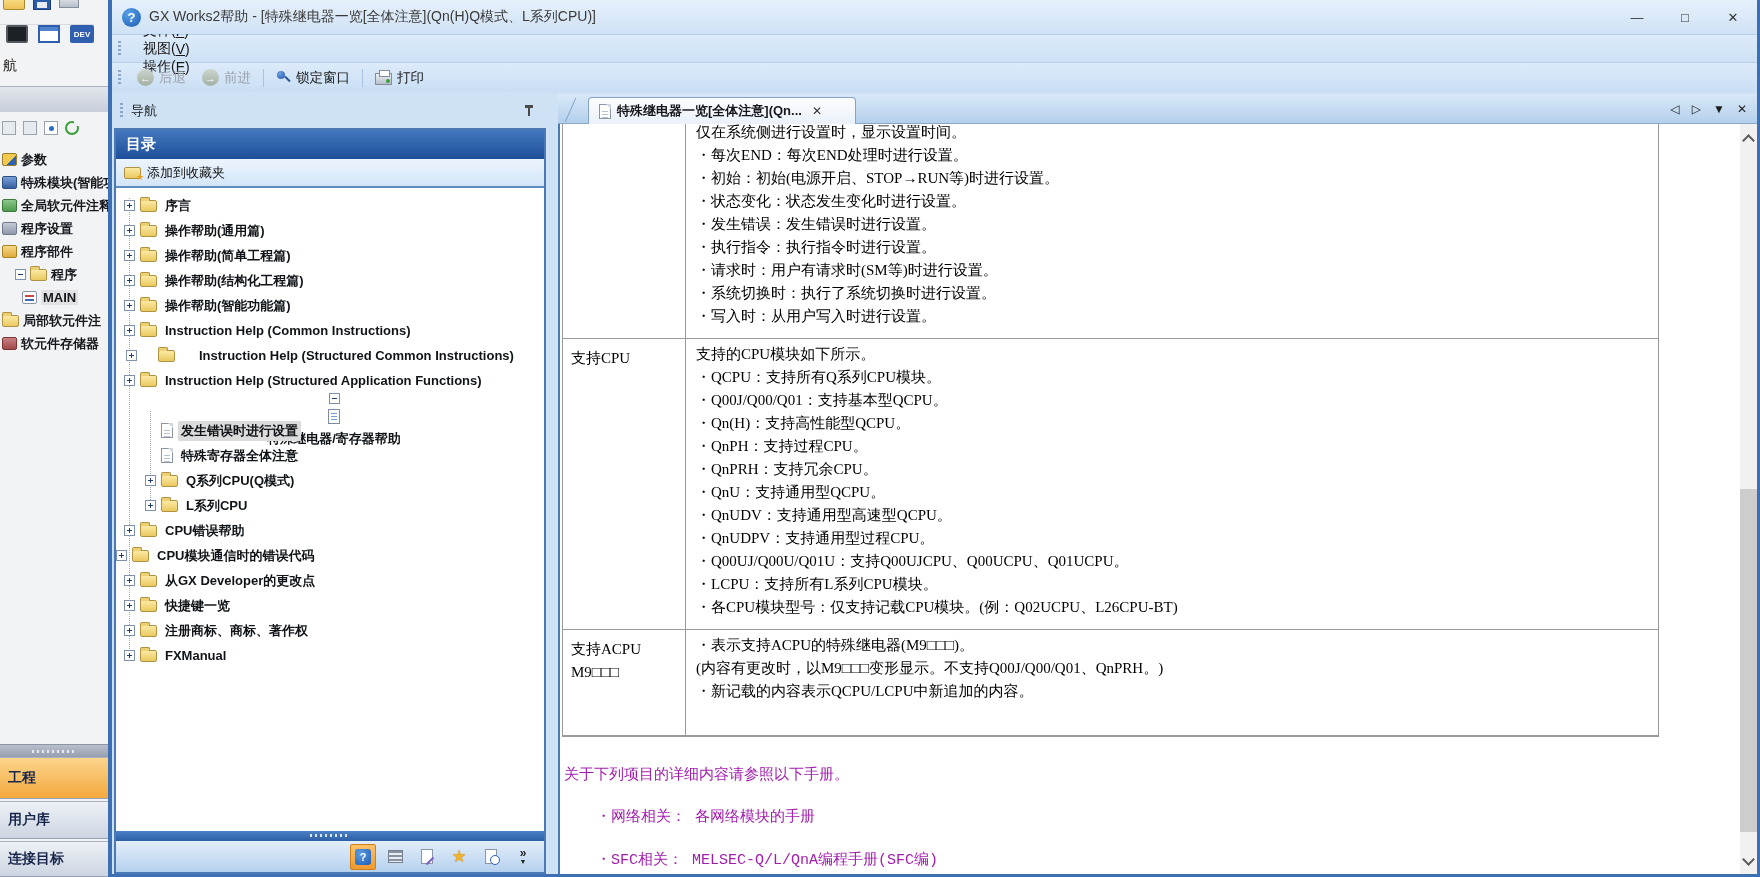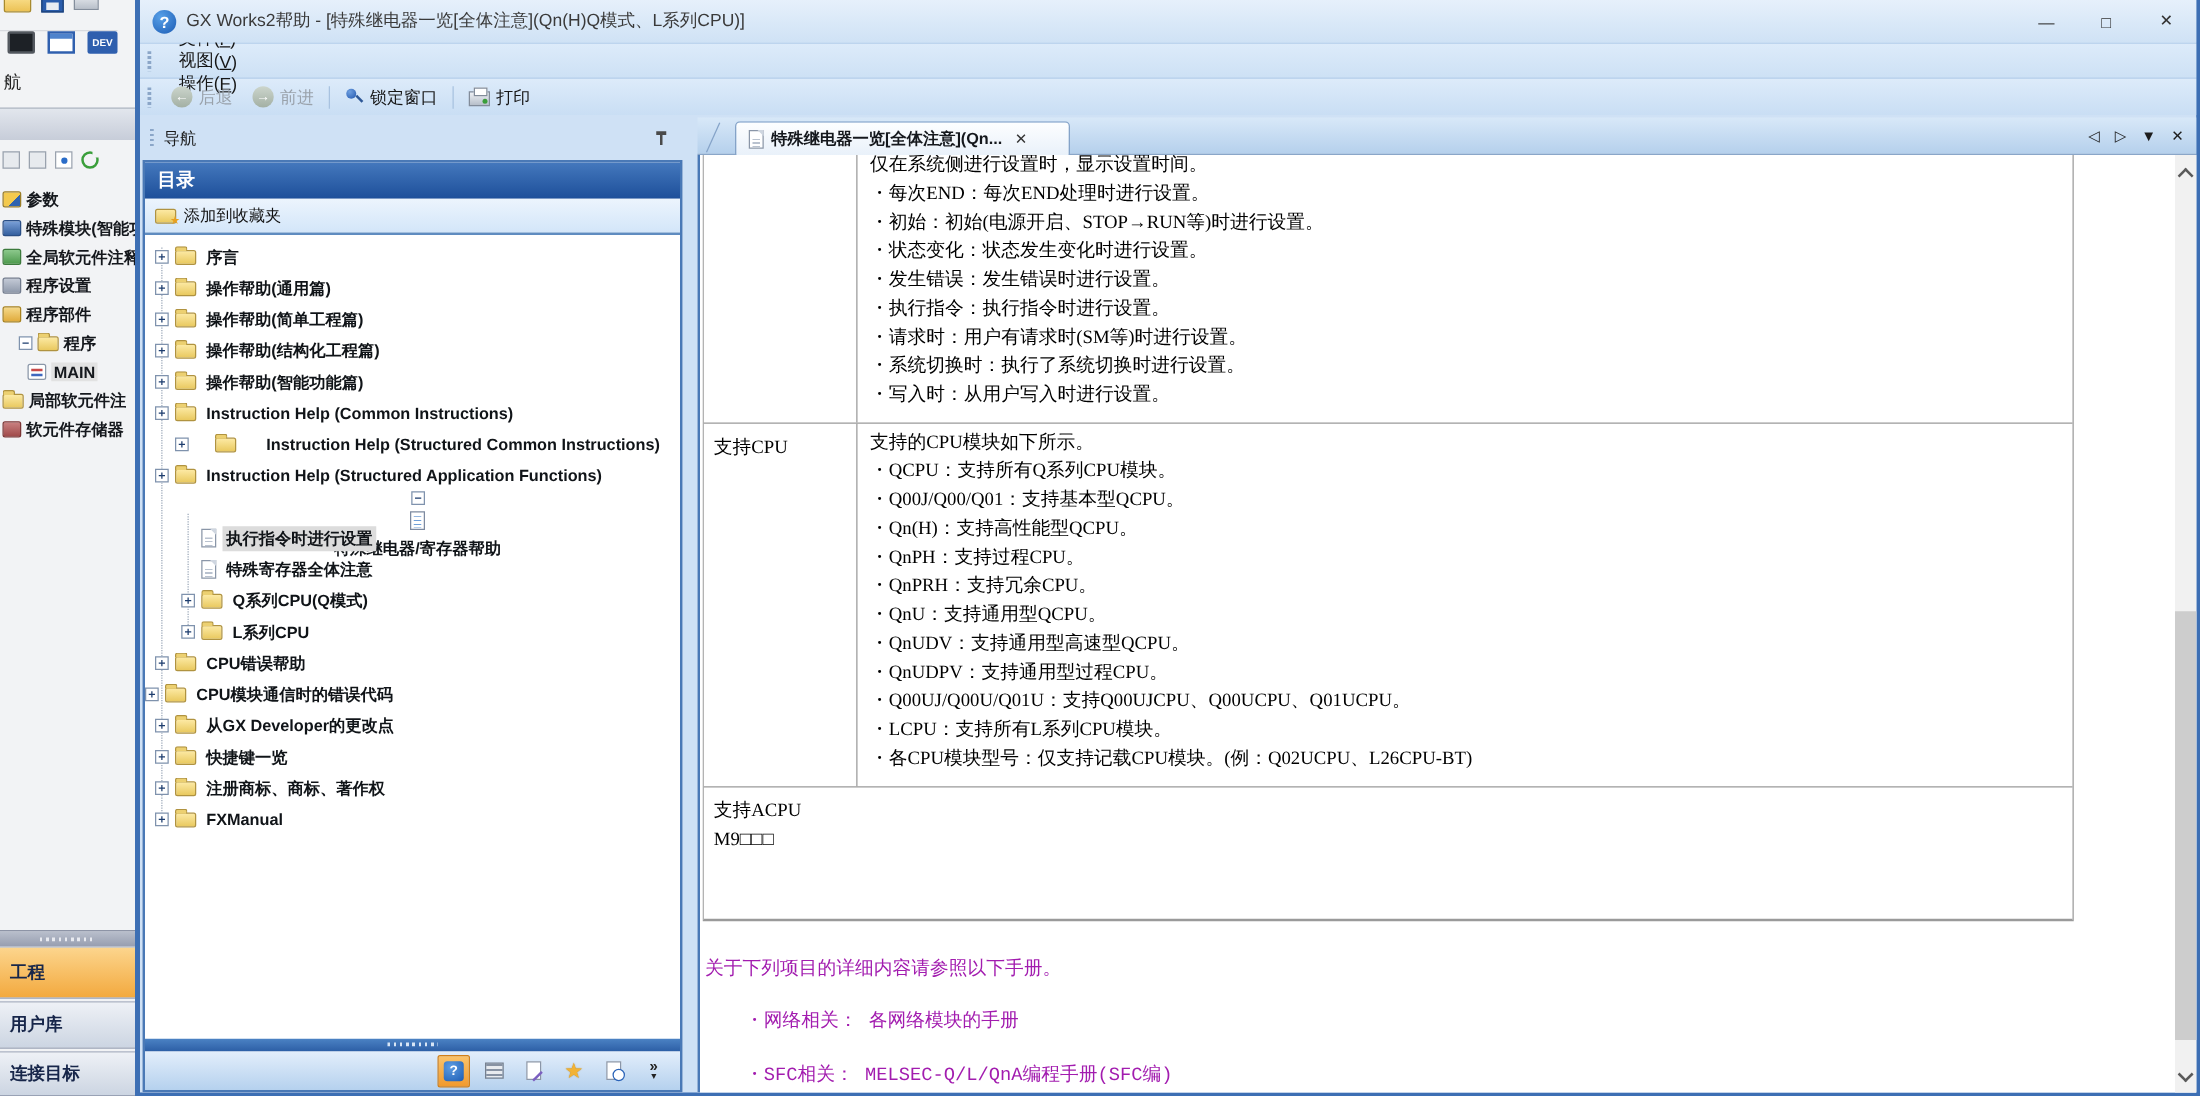--- a/index.html
+++ b/index.html
@@ -326,39 +326,39 @@
             <div class="tree-row" style="padding-left: 8px;">
               <span class="expander plus"></span>
               <span class="gfolder"></span>
               <span class="lbl">操作帮助(智能功能篇)</span>
             </div>
             <div class="tree-row" style="padding-left: 8px;">
               <span class="expander plus"></span>
               <span class="gfolder"></span>
               <span class="lbl">Instruction Help (Common Instructions)</span>
             </div>
-            <div class="tree-row" style="padding-left: 24px; gap: 21px;">
+            <div class="tree-row" style="padding-left: 10px; gap: 21px;">
               <span class="expander plus"></span>
               <span class="gfolder"></span>
               <span class="lbl">Instruction Help (Structured Common Instructions)</span>
             </div>
             <div class="tree-row" style="padding-left: 8px;">
               <span class="expander plus"></span>
               <span class="gfolder"></span>
               <span class="lbl">Instruction Help (Structured Application Functions)</span>
             </div>
             <div class="tree-row" style="padding-left: 8px; flex-direction: column;">
               <span class="expander minus"></span>
               <span class="gbook"></span>
               <span class="lbl">特殊继电器/寄存器帮助</span>
             </div>
             <div class="tree-row" style="padding-left: 29px;">
               <span class="exp-space"></span>
               <span class="gpage"></span>
-              <span class="lbl sel">执行指令时进行设置</span>
+              <span class="lbl sel">发生错误时进行设置</span>
             </div>
             <div class="tree-row" style="padding-left: 29px;">
               <span class="exp-space"></span>
               <span class="gpage"></span>
               <span class="lbl">特殊寄存器全体注意</span>
             </div>
             <div class="tree-row" style="padding-left: 29px;">
               <span class="expander plus"></span>
               <span class="gfolder"></span>
               <span class="lbl">Q系列CPU(Q模式)</span>
@@ -475,20 +475,25 @@
                   <div class="line">・Q00UJ/Q00U/Q01U：支持Q00UJCPU、Q00UCPU、Q01UCPU。</div>
                   <div class="line">・LCPU：支持所有L系列CPU模块。</div>
                   <div class="line">・各CPU模块型号：仅支持记载CPU模块。(例：Q02UCPU、L26CPU-BT)</div>
                 </div>
               </div>
               <div class="trow">
                 <div class="th">
                   <div class="line">支持ACPU</div>
                   <div class="line">M9□□□</div>
                 </div>
+                <div class="td">
+                  <div class="line">・表示支持ACPU的特殊继电器(M9□□□)。</div>
+                  <div class="line">(内容有更改时，以M9□□□变形显示。不支持Q00J/Q00/Q01、QnPRH。)</div>
+                  <div class="line">・新记载的内容表示QCPU/LCPU中新追加的内容。</div>
+                </div>
               </div>
             </div>
           <div id="doc-footer">
               <div class="doc-footer-line" style="top: 641px; left: 2px;">关于下列项目的详细内容请参照以下手册。</div>
               <div class="doc-footer-line" style="top: 683px; left: 34px;">・网络相关： 各网络模块的手册</div>
               <div class="doc-footer-line" style="top: 726px; left: 34px;">・SFC相关： MELSEC-Q/L/QnA编程手册(SFC编)</div>
             </div>
         </div>
         <div class="scrollbar">
           <span class="sb-btn up"></span>

